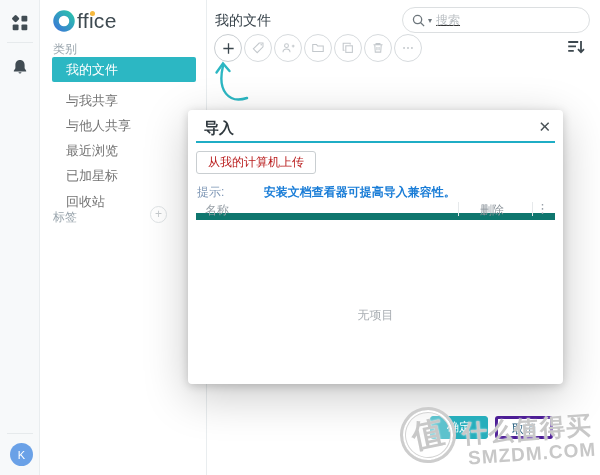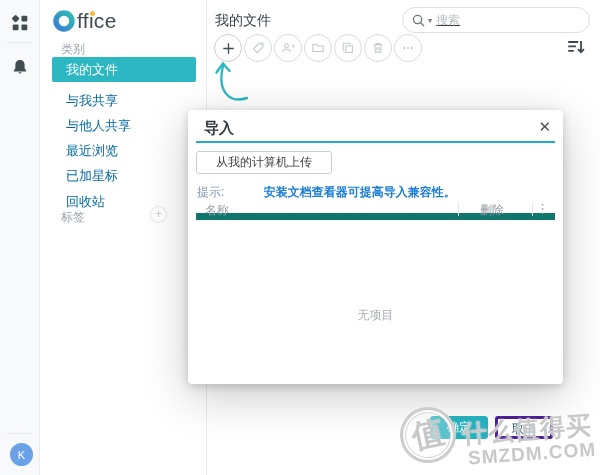--- a/index.html
+++ b/index.html
@@ -16,23 +16,23 @@
   .rail-divider { position:absolute; left:7px; width:26px; height:1px; background:#e6eaec; }
   .avatar { position:absolute; left:10px; top:443px; width:23px; height:23px; border-radius:50%;
             background:#6aa1e7; color:#fff; font-size:11px; display:flex; align-items:center;
             justify-content:center; cursor:pointer; }
   
   .sidebar { position:absolute; left:41px; top:0; width:166px; height:475px;
              background:#fff; border-right:1px solid #e9edef; }
   .logo { position:absolute; left:11px; top:8px; height:26px; display:flex; align-items:center; }
   .logo-rest { position:relative; font-size:21px; font-weight:500; color:#3e4a51; letter-spacing:.3px; line-height:24px; }
   .logo-dot { position:absolute; left:12.5px; top:1.5px; width:5px; height:5px; border-radius:50%; background:#f6b93f; }
-  .side-label { position:absolute; left:20px; font-size:12px; color:#9aa5ad; }
+  .side-label { position:absolute; left:12px; font-size:12px; color:#9aa5ad; }
   .side-item { position:absolute; left:11px; width:144px; height:24px; line-height:24px;
-               padding-left:14px; font-size:13px; color:#0369a1; cursor:pointer; border-radius:2px; }
+               padding-left:14px; font-size:13px; color:#737373; cursor:pointer; border-radius:2px; }
   .side-item.selected { background:#2cb7c3; color:#fff; height:25px; line-height:25px; }
   .tag-add { position:absolute; left:109px; top:206px; width:17px; height:17px; border-radius:50%;
              border:1px solid #e0e4e6; color:#c7cbce; font-size:12px; line-height:15px;
              text-align:center; cursor:pointer; background:#fff; }
   
   .page-title { position:absolute; left:215px; top:12px; font-size:14px; color:#38434b; }
   .searchbox { position:absolute; left:402px; top:7px; width:188px; height:26px;
                border:1px solid #dcdfe1; border-radius:13px; background:#fff;
                display:flex; align-items:center; padding:0 8px; }
   .searchbox .caret { font-size:8px; color:#6d767c; margin:0 4px 0 2px; cursor:pointer; }
@@ -47,22 +47,22 @@
   .sort-btn { position:absolute; left:566px; top:37px; width:20px; height:20px;
               color:#3c474e; cursor:pointer; }
   .hint-arrow { position:absolute; left:213px; top:58px; width:40px; height:46px; }
   
   .modal { position:absolute; left:188px; top:110px; width:375px; height:274px;
            background:#fff; border-radius:4px; z-index:20;
            box-shadow:0 2px 10px rgba(0,0,0,.18), 0 12px 45px rgba(0,0,0,.22); }
   .modal-title { position:absolute; left:16px; top:9px; font-size:15px; font-weight:bold; color:#2f383e; }
   .modal-close { position:absolute; right:12px; top:8px; font-size:15px; color:#4a5257; cursor:pointer; }
   .modal-rule { position:absolute; left:8px; right:8px; top:31px; height:2px; background:#1fadc5; }
-  .upload-btn { position:absolute; left:8px; top:41px; height:23px; padding:0 19px;
-                font-size:12px; color:#404040; background:#fff; border:1px solid #c9ced1;
+  .upload-btn { position:absolute; left:8px; top:41px; height:23px; padding:0 11px;
+                font-size:12px; color:#b91c1c; background:#fff; border:1px solid #c9ced1;
                 border-radius:3px; cursor:pointer; font-family:inherit; line-height:21px; }
   .hint-row { position:absolute; left:9px; top:74px; font-size:12px; }
   .hint-label { color:#7d96b5; }
   .hint-link { color:#1a7dd7; font-weight:bold; cursor:pointer; text-decoration:none;margin-left:36px; }
   .tbl-head { position:absolute; left:8px; right:8px; top:88px; height:22px;
               border-bottom:7px solid #0f766e; font-size:12px; }
   .col-name { position:absolute; left:9px; top:4px; color:#9aa2a9; }
   .col-del  { position:absolute; right:30px; top:4px; width:66px; text-align:center;
               color:#8d959c; cursor:pointer; }
   .col-sep  { position:absolute; top:4px; width:1px; height:14px; background:#e6e9eb; }

